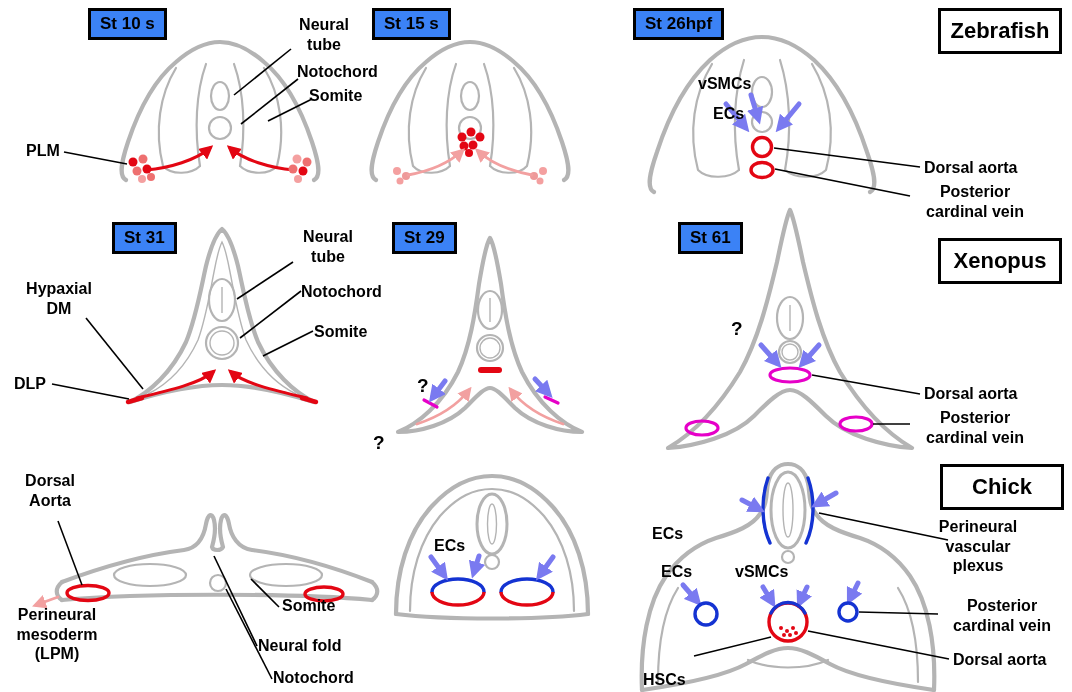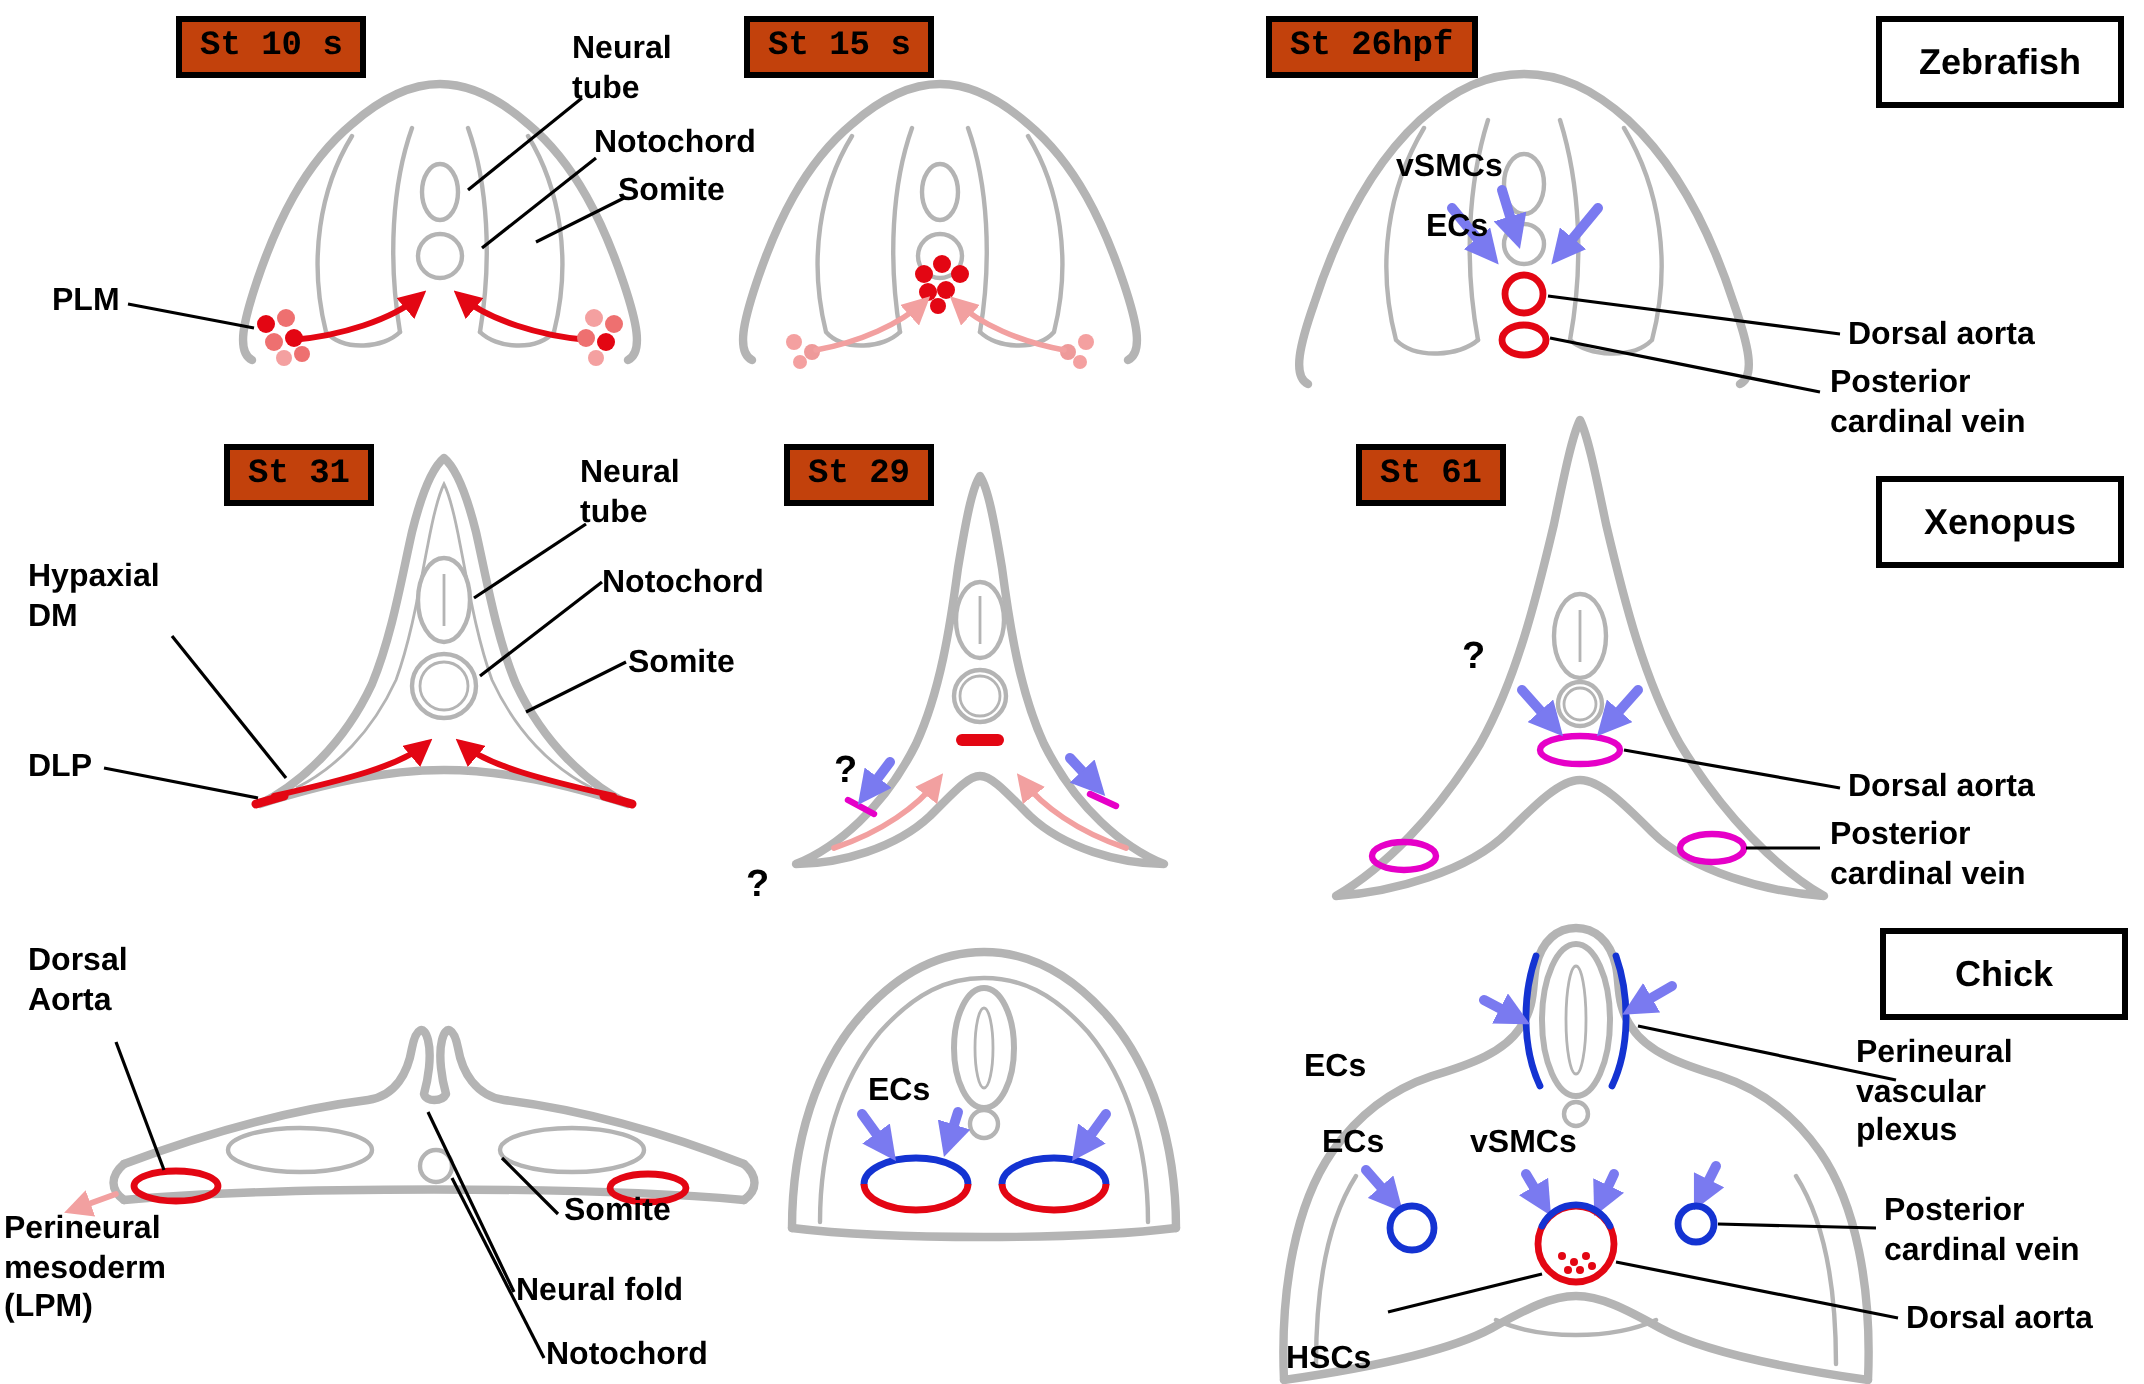--- a/index.html
+++ b/index.html
@@ -4,34 +4,34 @@
 <style>
   * { margin:0; padding:0; box-sizing:border-box; }
   html,body { background:#fff; }
   body {
     width:1072px; height:692px; position:relative; overflow:hidden;
     font-family:"Liberation Sans", sans-serif; color:#000;
   }
   .art { position:absolute; left:0; top:0; }
 
   .stage-box {
-    position:absolute; border:3px solid #000; background:#c2410c;
-    font-weight:bold; font-size:17px; padding:3px 9px; white-space:nowrap;font-family:Liberation Mono, monospace;
+    position:absolute; border:3px solid #000; background:#3b82f6;
+    font-weight:bold; font-size:17px; padding:3px 9px; white-space:nowrap;
   }
   .species-box {
     position:absolute; border:3px solid #000; background:#fff;
-    font-weight:bold; font-size:18px; width:124px; height:46px;
+    font-weight:bold; font-size:22px; width:124px; height:46px;
     display:flex; align-items:center; justify-content:center;
   }
   .lbl {
     position:absolute; font-weight:bold; font-size:16px; line-height:1.22;
     white-space:nowrap;
   }
   .wrap { white-space:normal; }
-  .ctr { text-align:left; }
+  .ctr { text-align:center; }
   .q { font-size:19px; }
 
   
   .o4 { fill:none; stroke:#b4b4b4; stroke-width:4.2; stroke-linecap:round; stroke-linejoin:round; }
   .o3 { fill:none; stroke:#b4b4b4; stroke-width:3;   stroke-linecap:round; }
   .o2 { fill:none; stroke:#b4b4b4; stroke-width:2.2; stroke-linecap:round; }
   .o1 { fill:none; stroke:#b4b4b4; stroke-width:1.4; }
   .red3   { fill:none; stroke:#e30613; stroke-width:3.4; }
   .redln  { fill:none; stroke:#e30613; stroke-width:3;   stroke-linecap:round; }
   .redtip { fill:none; stroke:#e30613; stroke-width:4.5; stroke-linecap:round; }

